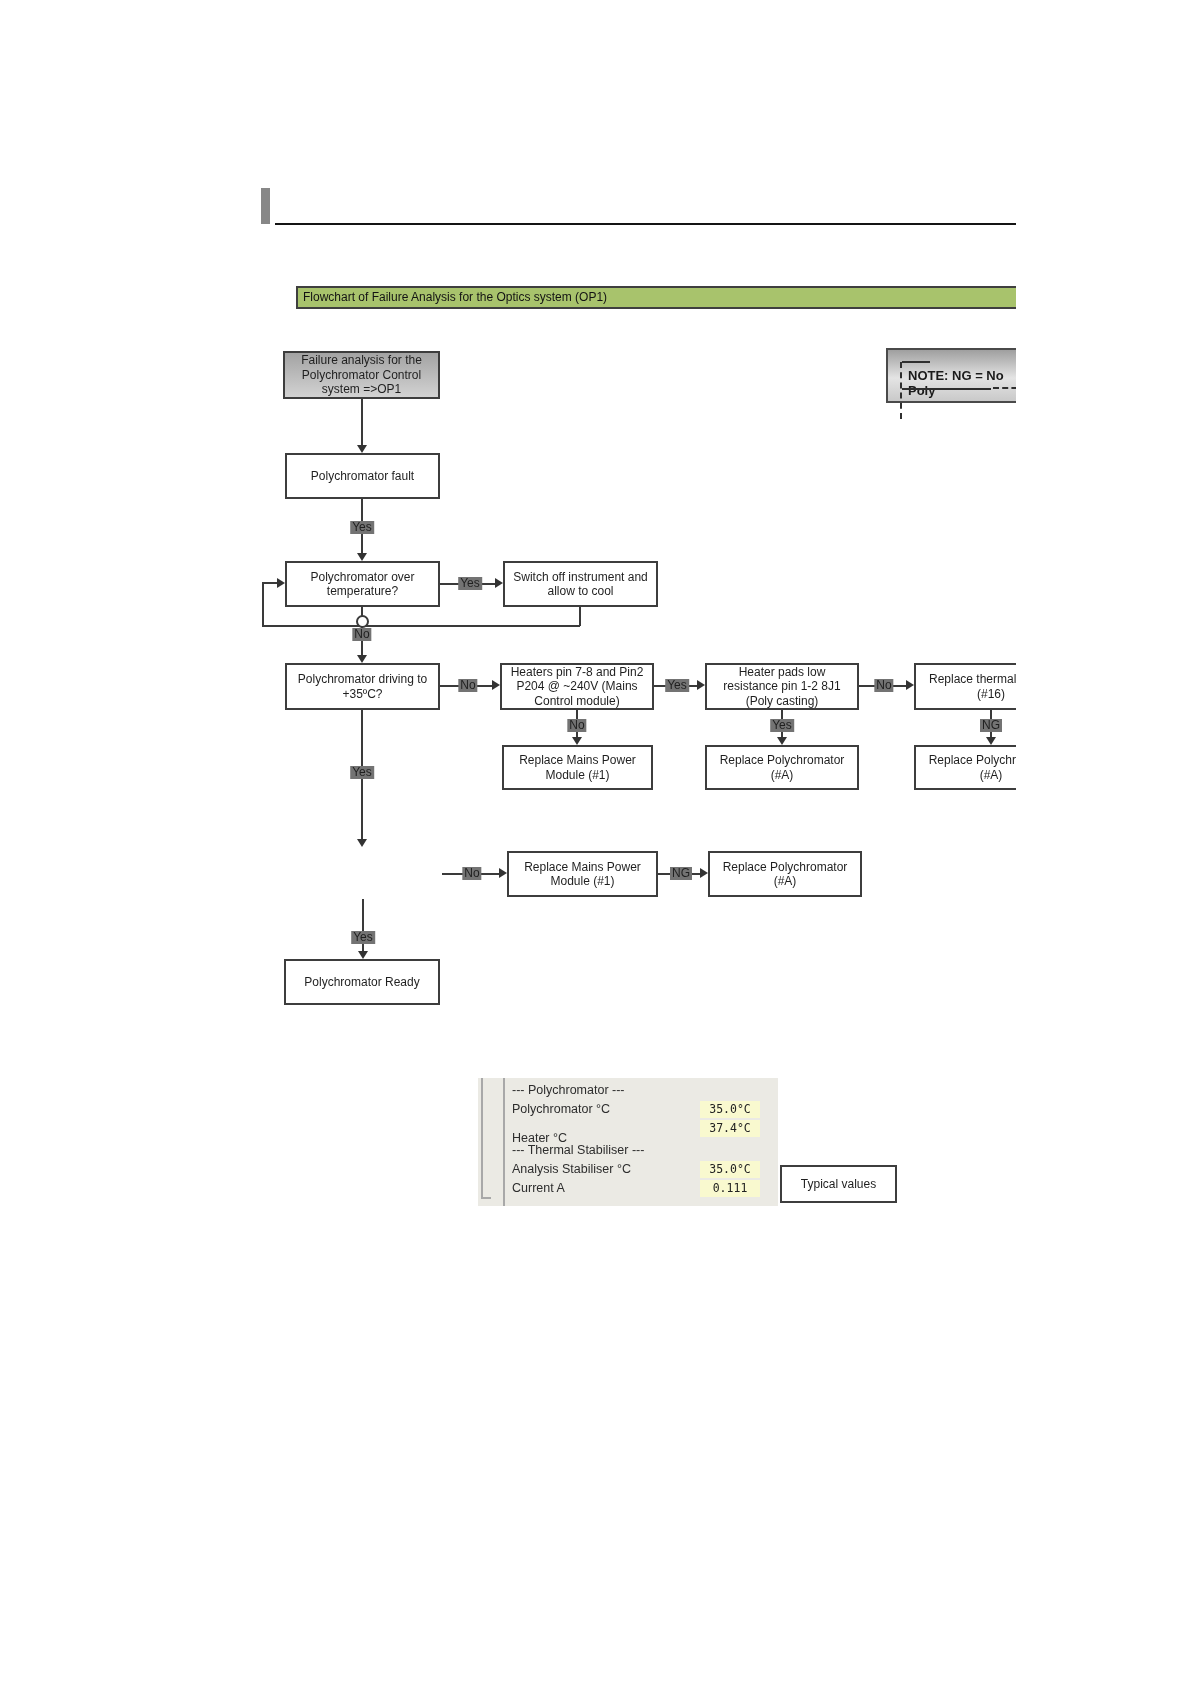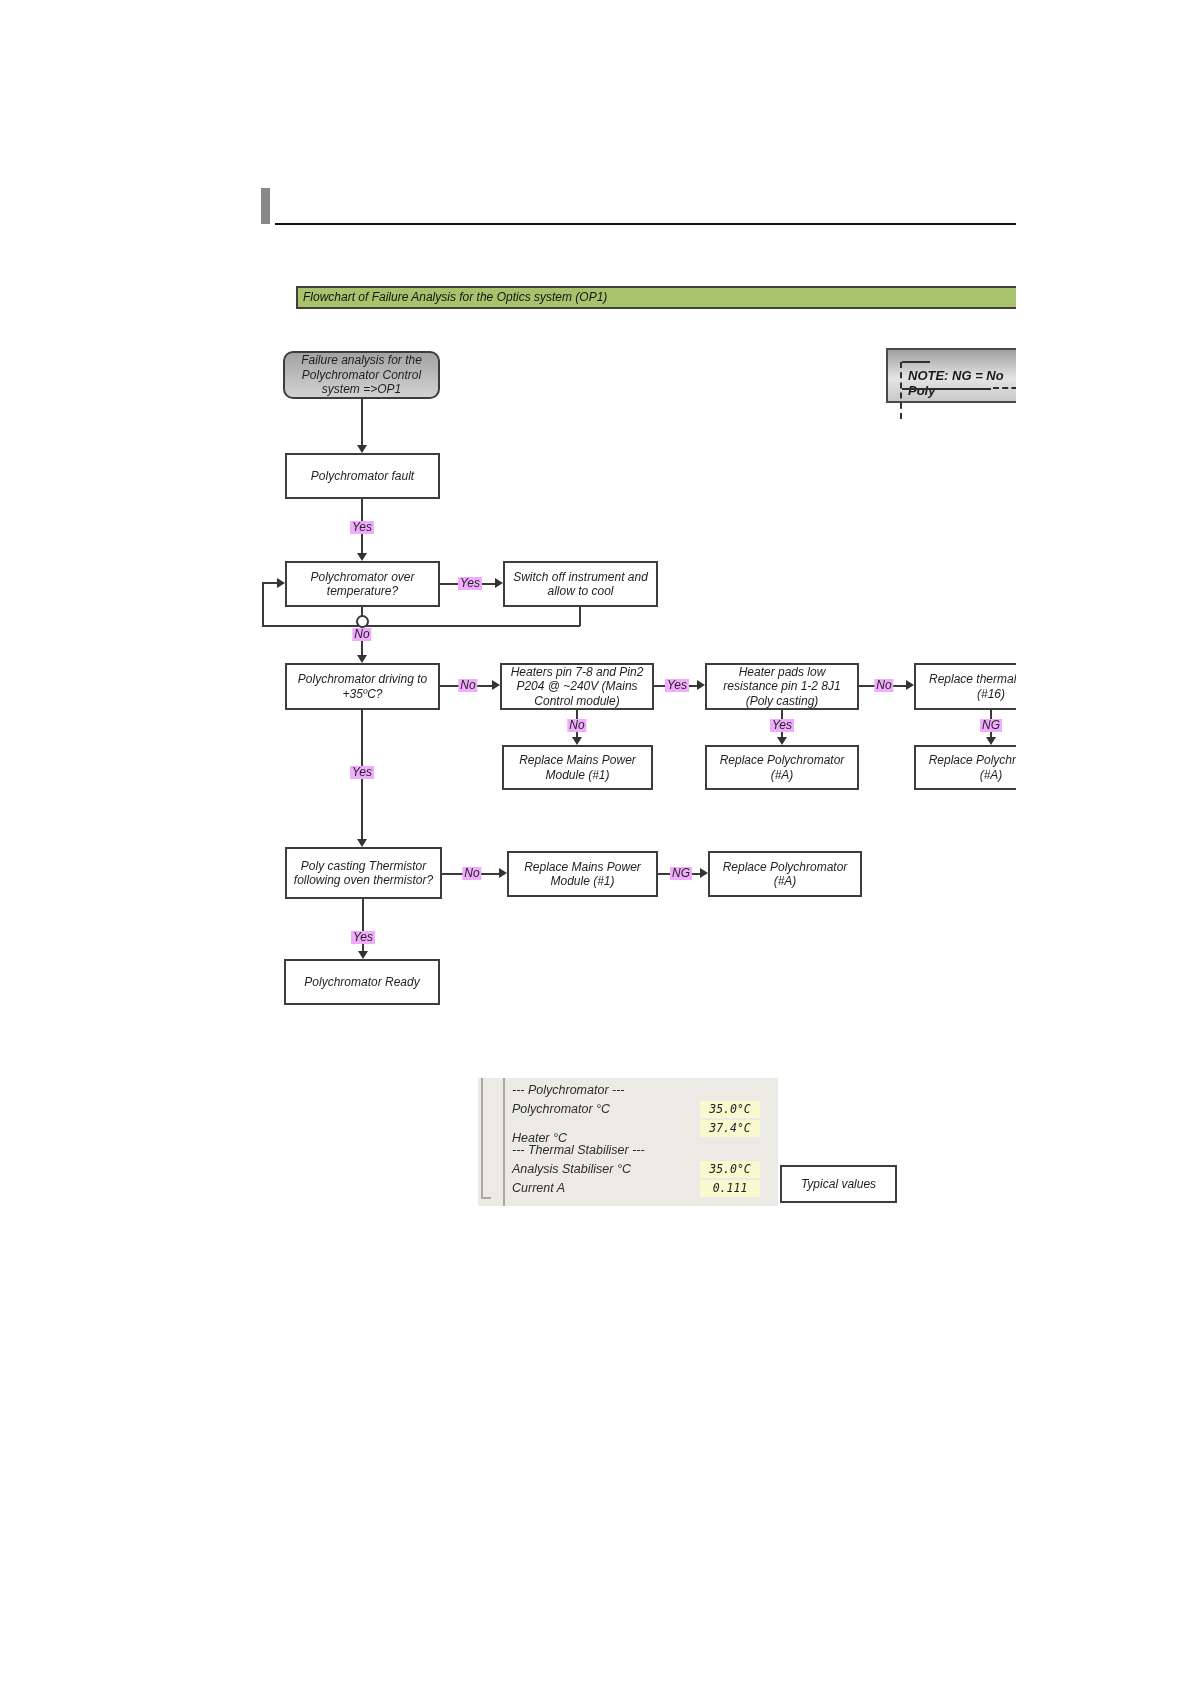--- a/index.html
+++ b/index.html
@@ -1,44 +1,44 @@
 <!DOCTYPE html>
 <html><head>
 <meta charset="utf-8">
 <style>
   html,body{margin:0;padding:0;background:#fff;}
   .page{position:relative;width:1016px;height:1684px;background:#fff;overflow:hidden;
-        font-family:"Liberation Sans",sans-serif;color:#1f1f1f;font-style:italic;}
+        font-family:"Liberation Sans",sans-serif;color:#1f1f1f;}
   
   .sec-bar{position:absolute;left:261px;top:188px;width:9px;height:36px;background:#878787;}
   .sec-rule{position:absolute;left:275px;top:223px;width:830px;height:2px;background:#141414;}
   
   .title-bar{position:absolute;left:296px;top:286px;width:779px;height:19px;background:#a8c36c;
              border:2px solid #3f3f3f;font-size:12px;line-height:19px;padding-left:5px;color:#131313;}
   
   .note-box{position:absolute;left:886px;top:348px;width:166px;height:51px;border:2px solid #4a4a4a;
             background:linear-gradient(180deg,#9f9f9f 0%,#e4e4e4 55%,#c9c9c9 100%);}
   .note-text{position:absolute;left:908px;top:368px;font-size:13px;font-weight:bold;color:#1b1b1b;}
   .note-corner{position:absolute;left:902px;top:361px;width:28px;height:2px;background:#2f2f2f;}
   .note-vdash{position:absolute;left:900px;top:362px;height:57px;width:0;border-left:2px dashed #2f2f2f;}
   .note-ul-solid{position:absolute;left:902px;top:388px;width:89px;height:2px;background:#2f2f2f;}
   .note-ul-dash{position:absolute;left:993px;top:387px;width:52px;height:0;border-top:2px dashed #2f2f2f;}
   
   .node{position:absolute;box-sizing:border-box;border:2px solid #3d3d3d;background:#fff;
         display:flex;align-items:center;justify-content:center;text-align:center;
         font-size:12px;line-height:14.5px;color:#1f1f1f;padding:2px 4px;}
-  .node.start{background:linear-gradient(180deg,#a3a3a3,#d2d2d2);border-radius:10px;}
+  .node.start{background:linear-gradient(180deg,#a3a3a3,#d2d2d2);}
   
   .hl{position:absolute;height:2px;background:#3a3a3a;}
   .vl{position:absolute;width:2px;background:#3a3a3a;}
   .ad{position:absolute;width:0;height:0;border-left:5px solid transparent;
       border-right:5px solid transparent;border-top:8px solid #333;}
   .ar{position:absolute;width:0;height:0;border-top:5px solid transparent;
       border-bottom:5px solid transparent;border-left:8px solid #333;}
-  .lab{position:absolute;transform:translateX(-50%);background:#f0abfc;padding:0 2px;
+  .lab{position:absolute;transform:translateX(-50%);background:#737373;padding:0 2px;
        font-size:12px;line-height:13px;color:#1f1f1f;white-space:nowrap;}
   .hop{position:absolute;left:356px;top:615px;width:9px;height:9px;border:2px solid #3a3a3a;
        border-radius:50%;background:#fff;}
   
   .panel{position:absolute;left:478px;top:1078px;width:300px;height:128px;background:#ebeae4;overflow:hidden;}
   .p-vline{position:absolute;width:2px;background:#a8a8a8;}
   .p-tick{position:absolute;height:2px;background:#a8a8a8;}
   .p-row{position:absolute;left:34px;height:17px;line-height:17px;font-size:12.5px;color:#2d2d2d;white-space:nowrap;}
   .p-val{position:absolute;left:222px;width:60px;height:17px;line-height:17px;background:#f9f9cf;
          font-family:"DejaVu Sans Mono",monospace;font-size:11.5px;color:#222;text-align:center;}
@@ -67,21 +67,20 @@
   <div class="node" style="left:285px;top:453px;width:155px;height:46px;">Polychromator fault</div>
   <div class="node" style="left:285px;top:561px;width:155px;height:46px;">Polychromator over temperature?</div>
   <div class="node" style="left:503px;top:561px;width:155px;height:46px;">Switch off instrument and allow to cool</div>
   <div class="node" style="left:285px;top:663px;width:155px;height:47px;">Polychromator driving to +35ºC?</div>
   <div class="node" style="left:500px;top:663px;width:154px;height:47px;">Heaters pin 7-8 and Pin2 P204 @ ~240V (Mains Control module)</div>
   <div class="node" style="left:705px;top:663px;width:154px;height:47px;">Heater pads low resistance pin 1-2 8J1 (Poly casting)</div>
   <div class="node" style="left:914px;top:663px;width:154px;height:47px;">Replace thermal switch (#16)</div>
   <div class="node" style="left:502px;top:745px;width:151px;height:45px;">Replace Mains Power Module (#1)</div>
   <div class="node" style="left:705px;top:745px;width:154px;height:45px;">Replace Polychromator (#A)</div>
   <div class="node" style="left:914px;top:745px;width:154px;height:45px;">Replace Polychromator (#A)</div>
-  <div class="node" style="left:285px;top:847px;width:157px;height:52px;">Poly casting Thermistor following oven thermistor?</div>
   <div class="node" style="left:507px;top:851px;width:151px;height:46px;">Replace Mains Power Module (#1)</div>
   <div class="node" style="left:708px;top:851px;width:154px;height:46px;">Replace Polychromator (#A)</div>
   <div class="node" style="left:284px;top:959px;width:156px;height:46px;">Polychromator Ready</div>
 
   <div class="vl" style="left:361px;top:399px;height:47px;"></div>
   <div class="ad" style="left:357px;top:445px;"></div>
 
   <div class="vl" style="left:361px;top:499px;height:56px;"></div>
   <div class="lab" style="left:362px;top:521px;">Yes</div>
   <div class="ad" style="left:357px;top:553px;"></div>

